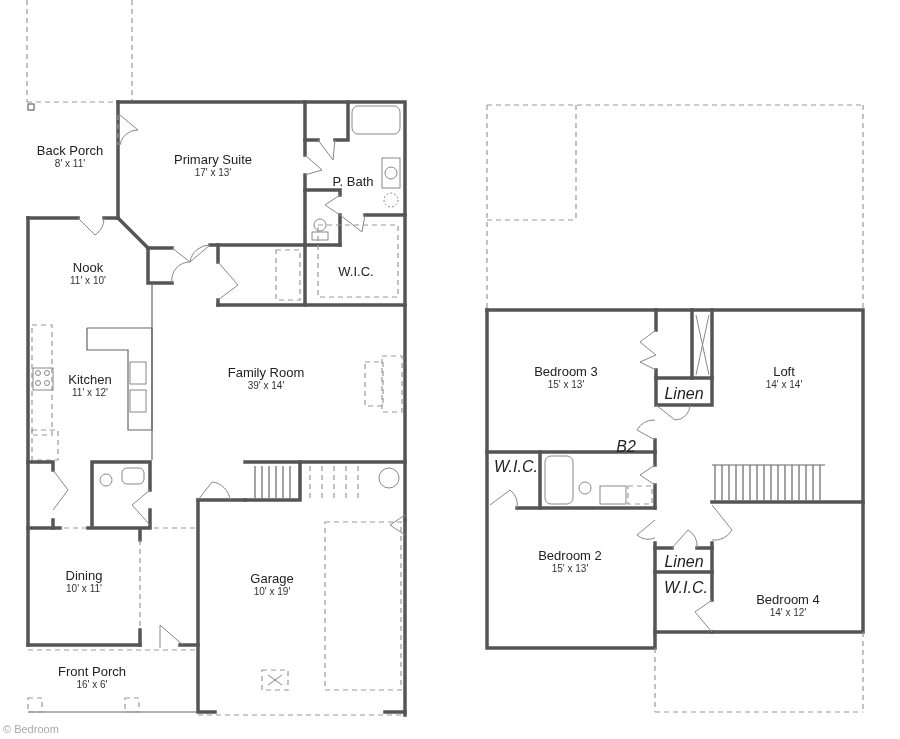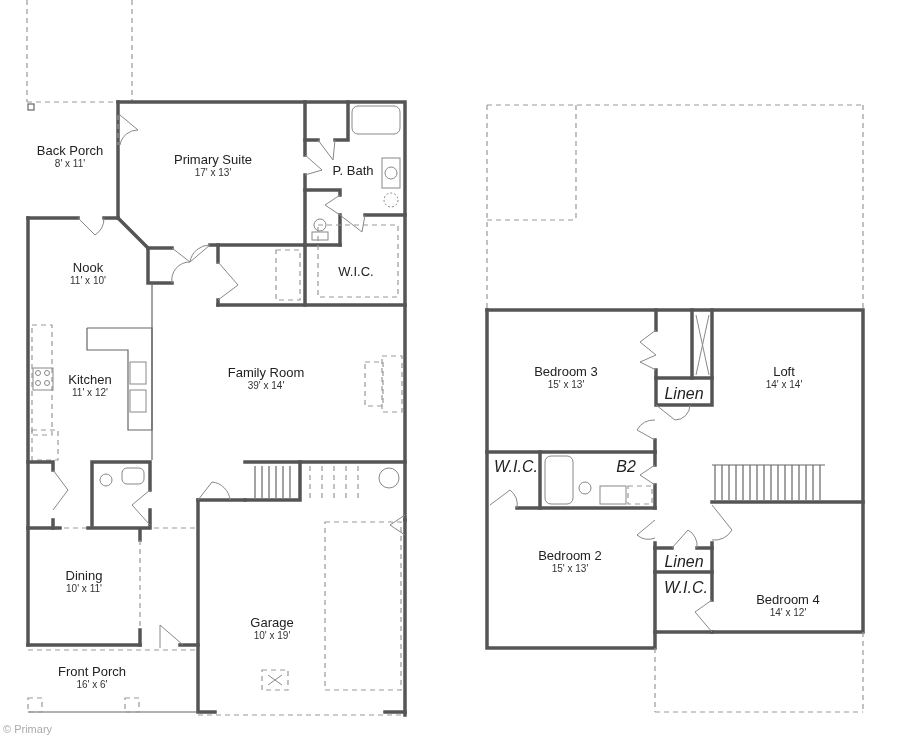--- a/index.html
+++ b/index.html
@@ -215,21 +215,21 @@
 </svg>
 
 <div class="room-label" style="left:70px; top:143px;">
   <span class="room-name">Back Porch</span>
   <span class="room-dim">8' x 11'</span>
 </div>
 <div class="room-label" style="left:213px; top:152px;">
   <span class="room-name">Primary Suite</span>
   <span class="room-dim">17' x 13'</span>
 </div>
-<div class="room-label" style="left:353px; top:163px;">
+<div class="room-label" style="left:353px; top:174px;">
   <span class="room-name">P. Bath</span>
 </div>
 <div class="room-label" style="left:356px; top:264px;">
   <span class="room-name">W.I.C.</span>
 </div>
 <div class="room-label" style="left:88px; top:260px;">
   <span class="room-name">Nook</span>
   <span class="room-dim">11' x 10'</span>
 </div>
 <div class="room-label" style="left:90px; top:372px;">
@@ -237,21 +237,21 @@
   <span class="room-dim">11' x 12'</span>
 </div>
 <div class="room-label" style="left:266px; top:365px;text-align:center;">
   <span class="room-name">Family Room</span>
   <span class="room-dim">39' x 14'</span>
 </div>
 <div class="room-label" style="left:84px; top:568px;">
   <span class="room-name">Dining</span>
   <span class="room-dim">10' x 11'</span>
 </div>
-<div class="room-label" style="left:272px; top:571px;margin-top:44px;">
+<div class="room-label" style="left:272px; top:571px;">
   <span class="room-name">Garage</span>
   <span class="room-dim">10' x 19'</span>
 </div>
 <div class="room-label" style="left:92px; top:664px;">
   <span class="room-name">Front Porch</span>
   <span class="room-dim">16' x 6'</span>
 </div>
 
 <div class="room-label" style="left:566px; top:364px;">
   <span class="room-name">Bedroom 3</span>
@@ -260,31 +260,31 @@
 <div class="room-label" style="left:684px; top:386px;">
   <span class="room-name small-name">Linen</span>
 </div>
 <div class="room-label" style="left:784px; top:364px;">
   <span class="room-name">Loft</span>
   <span class="room-dim">14' x 14'</span>
 </div>
 <div class="room-label" style="left:516px; top:459px;">
   <span class="room-name small-name">W.I.C.</span>
 </div>
-<div class="room-label" style="left:606px; top:459px;padding-left:40px;">
+<div class="room-label" style="left:606px; top:439px;padding-left:40px;">
   <span class="room-name small-name">B2</span>
 </div>
 <div class="room-label" style="left:570px; top:548px;">
   <span class="room-name">Bedroom 2</span>
   <span class="room-dim">15' x 13'</span>
 </div>
 <div class="room-label" style="left:684px; top:554px;">
   <span class="room-name small-name">Linen</span>
 </div>
 <div class="room-label" style="left:686px; top:580px;">
   <span class="room-name small-name">W.I.C.</span>
 </div>
 <div class="room-label" style="left:788px; top:548px;margin-top:44px;">
   <span class="room-name">Bedroom 4</span>
   <span class="room-dim">14' x 12'</span>
 </div>
 
-<div class="watermark">© Primary</div>
+<div class="watermark">© Bedroom</div>
 
 </body></html>

